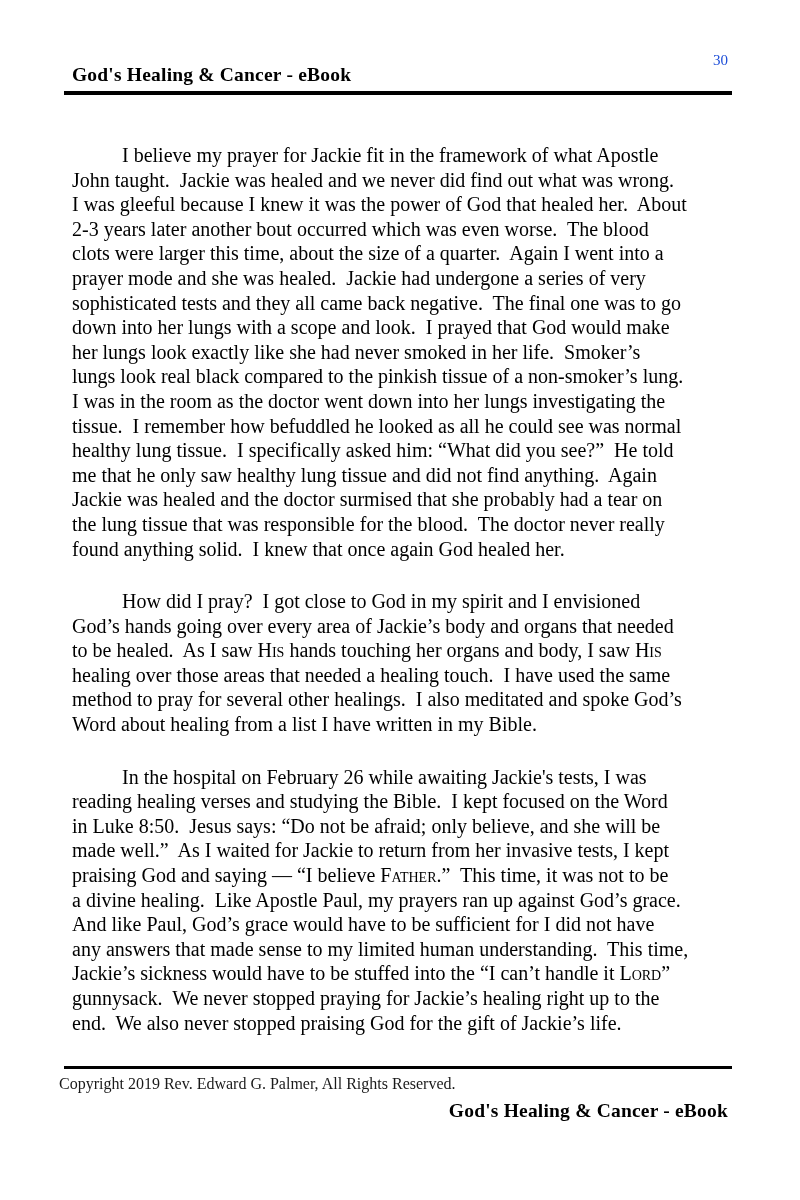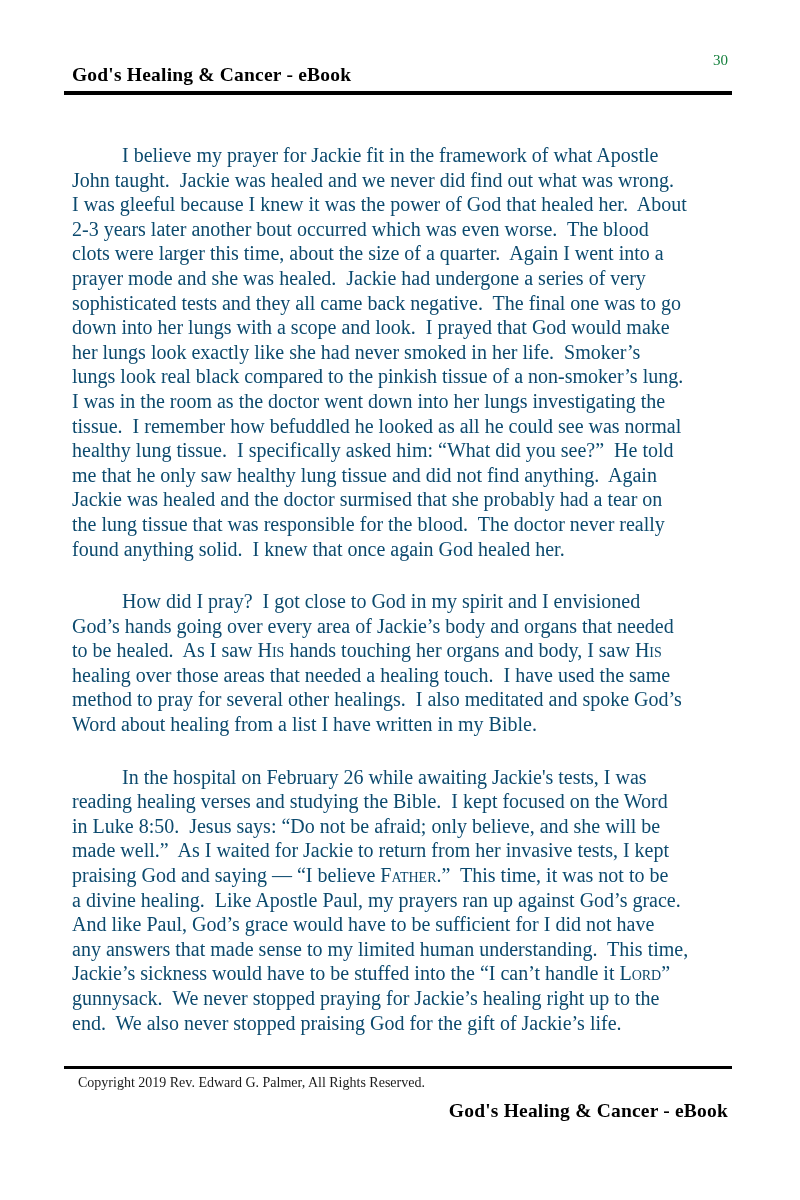--- a/index.html
+++ b/index.html
@@ -14,21 +14,21 @@
     background: #ffffff;
     font-family: "Liberation Serif", "DejaVu Serif", serif;
     color: #000000;
     overflow: hidden;
   }
   .page-number {
     position: absolute;
     top: 52px;
     right: 72px;
     font-size: 15px;
-    color: #15803d;
+    color: #1d4ed8;
   }
   .header-title {
     position: absolute;
     left: 72px;
     top: 64px;
     font-size: 19.5px;
     font-weight: bold;
     letter-spacing: 0.2px;
     white-space: nowrap;
   }
@@ -40,44 +40,44 @@
     height: 4px;
     background: #000000;
   }
   .body-text {
     position: absolute;
     left: 72px;
     top: 143px;
     width: 668px;
     font-size: 20px;
     line-height: 24.6px;
-    color: #0c4a6e;
+    color: #000000;
   }
   .body-text p {
     margin: 0 0 28px 0;
     text-indent: 50px;
     white-space: pre-wrap;
   }
   .smallcaps {
     font-variant: small-caps;
     text-align: center;
   }
   .footer-rule {
     position: absolute;
     left: 64px;
     top: 1066px;
     width: 668px;
     height: 3px;
     background: #000000;
   }
   .copyright {
     position: absolute;
-    left: 78px;
+    left: 59px;
     top: 1075px;
-    font-size: 14px;
+    font-size: 16px;
     color: #1a1a1a;
     white-space: nowrap;
   }
   .footer-title {
     position: absolute;
     right: 72px;
     top: 1100px;
     font-size: 19.5px;
     font-weight: bold;
     letter-spacing: 0.2px;

